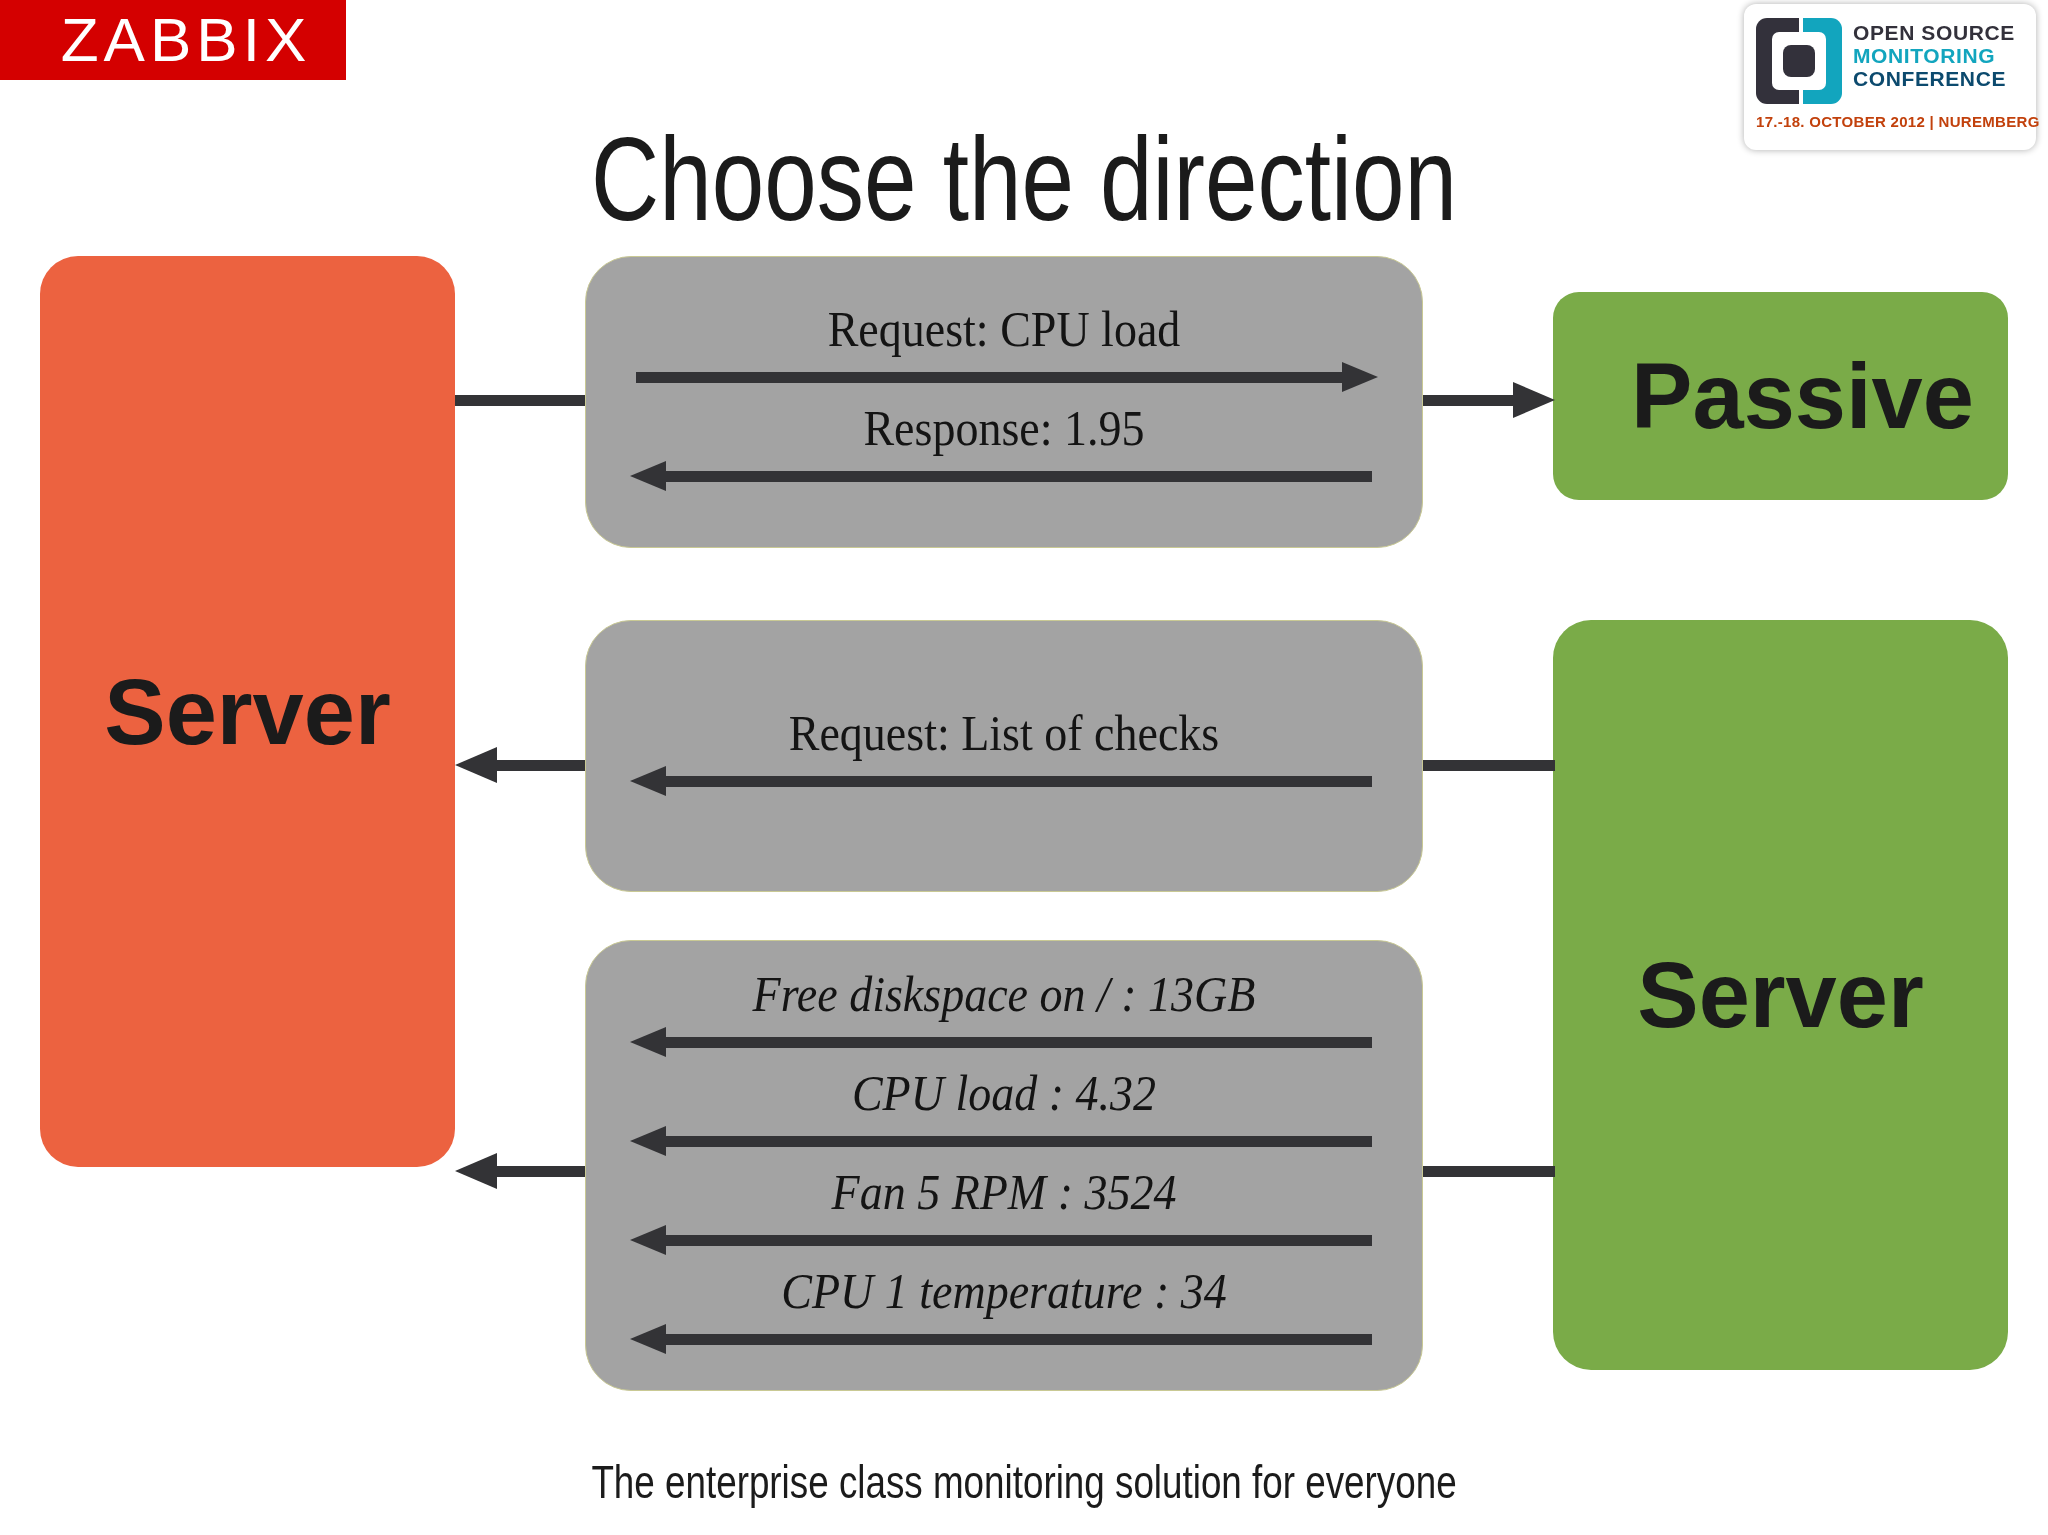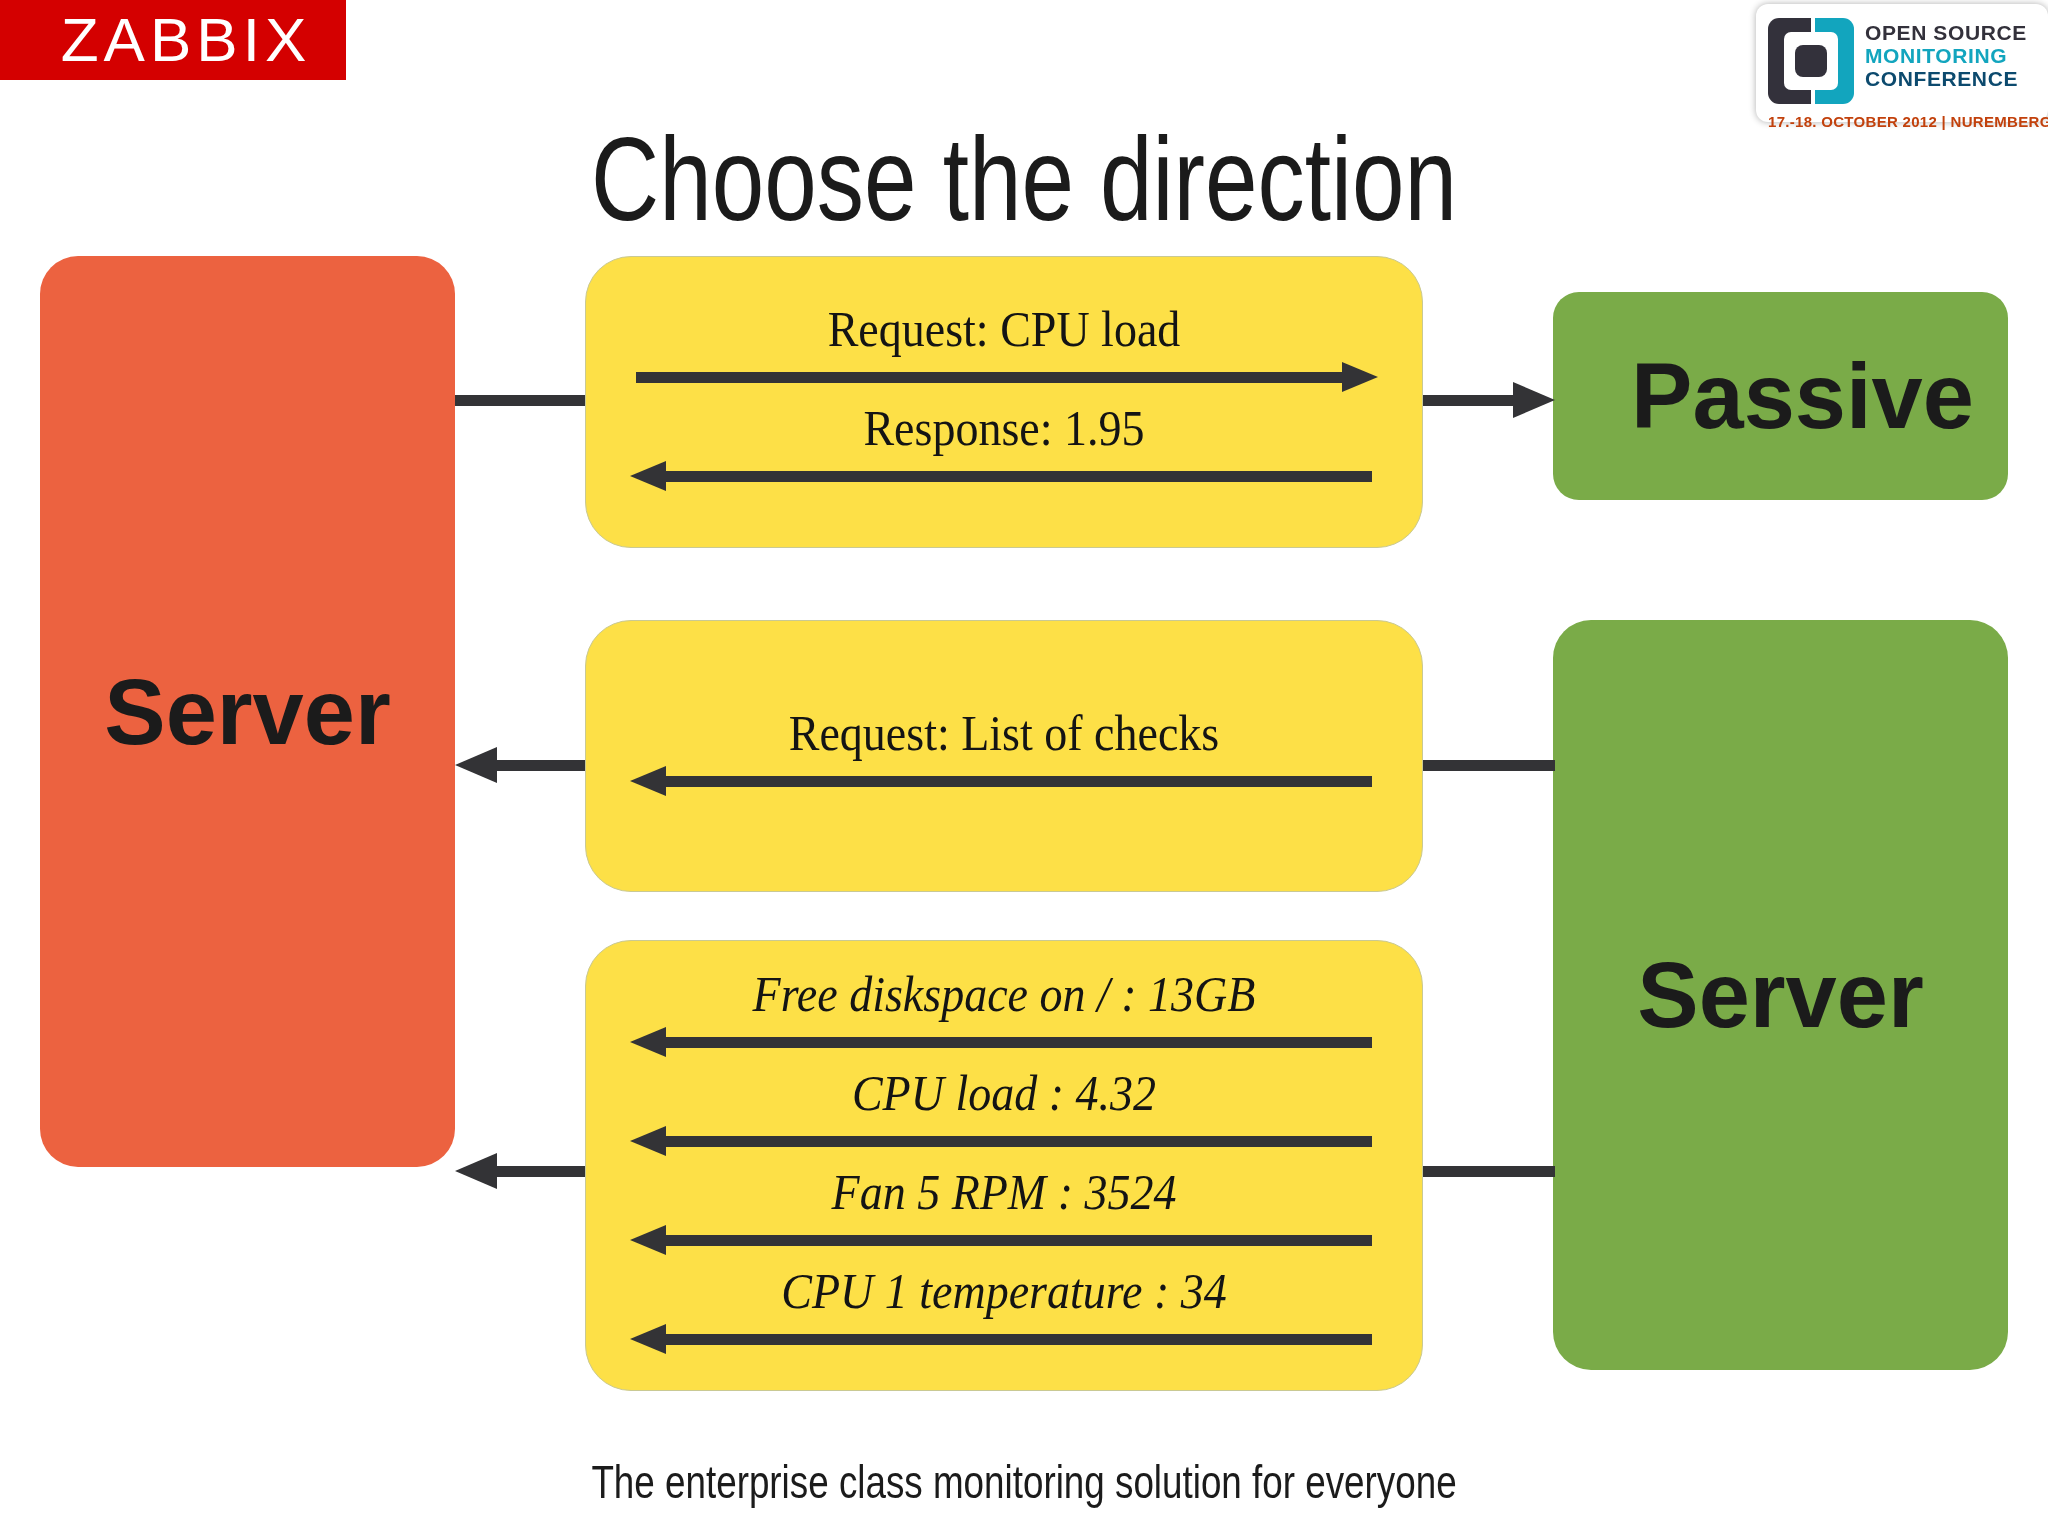--- a/index.html
+++ b/index.html
@@ -35,24 +35,24 @@
     font-size: 62px;
     font-weight: 400;
     letter-spacing: 5px;
     line-height: 1;
     transform: scaleX(1.0);
   }
 
   
   #osmc-badge {
     position: absolute;
-    right: 0;
+    right: 12px;
     top: 4px;
     width: 292px;
-    height: 118px;
+    height: 146px;
     background: #ffffff;
     border-radius: 12px;
     box-shadow: 0 0 7px rgba(0,0,0,0.32);
     box-sizing: border-box;
     padding: 14px 12px 10px 12px;
   }
   #osmc-top {
     display: flex;
     align-items: flex-start;
     gap: 11px;
@@ -187,21 +187,21 @@
     height: 750px;
     background: #7AAB48;
     border-radius: 38px;
   }
   #node-active .node-label { font-size: 92px; }
 
   
   .msgbox {
     position: absolute;
     box-sizing: border-box;
-    background: #fde047;
+    background: #a3a3a3;
     border: 1px solid #C9C994;
     border-radius: 46px;
     display: flex;
     flex-direction: column;
     justify-content: center;
     padding: 8px 44px;
   }
   #msgbox-passive { left: 585px; top: 256px;  width: 838px; height: 292px; }
   #msgbox-active-1 { left: 585px; top: 620px;  width: 838px; height: 272px; }
   #msgbox-active-2 { left: 585px; top: 940px;  width: 838px; height: 451px; font-style: italic; }

